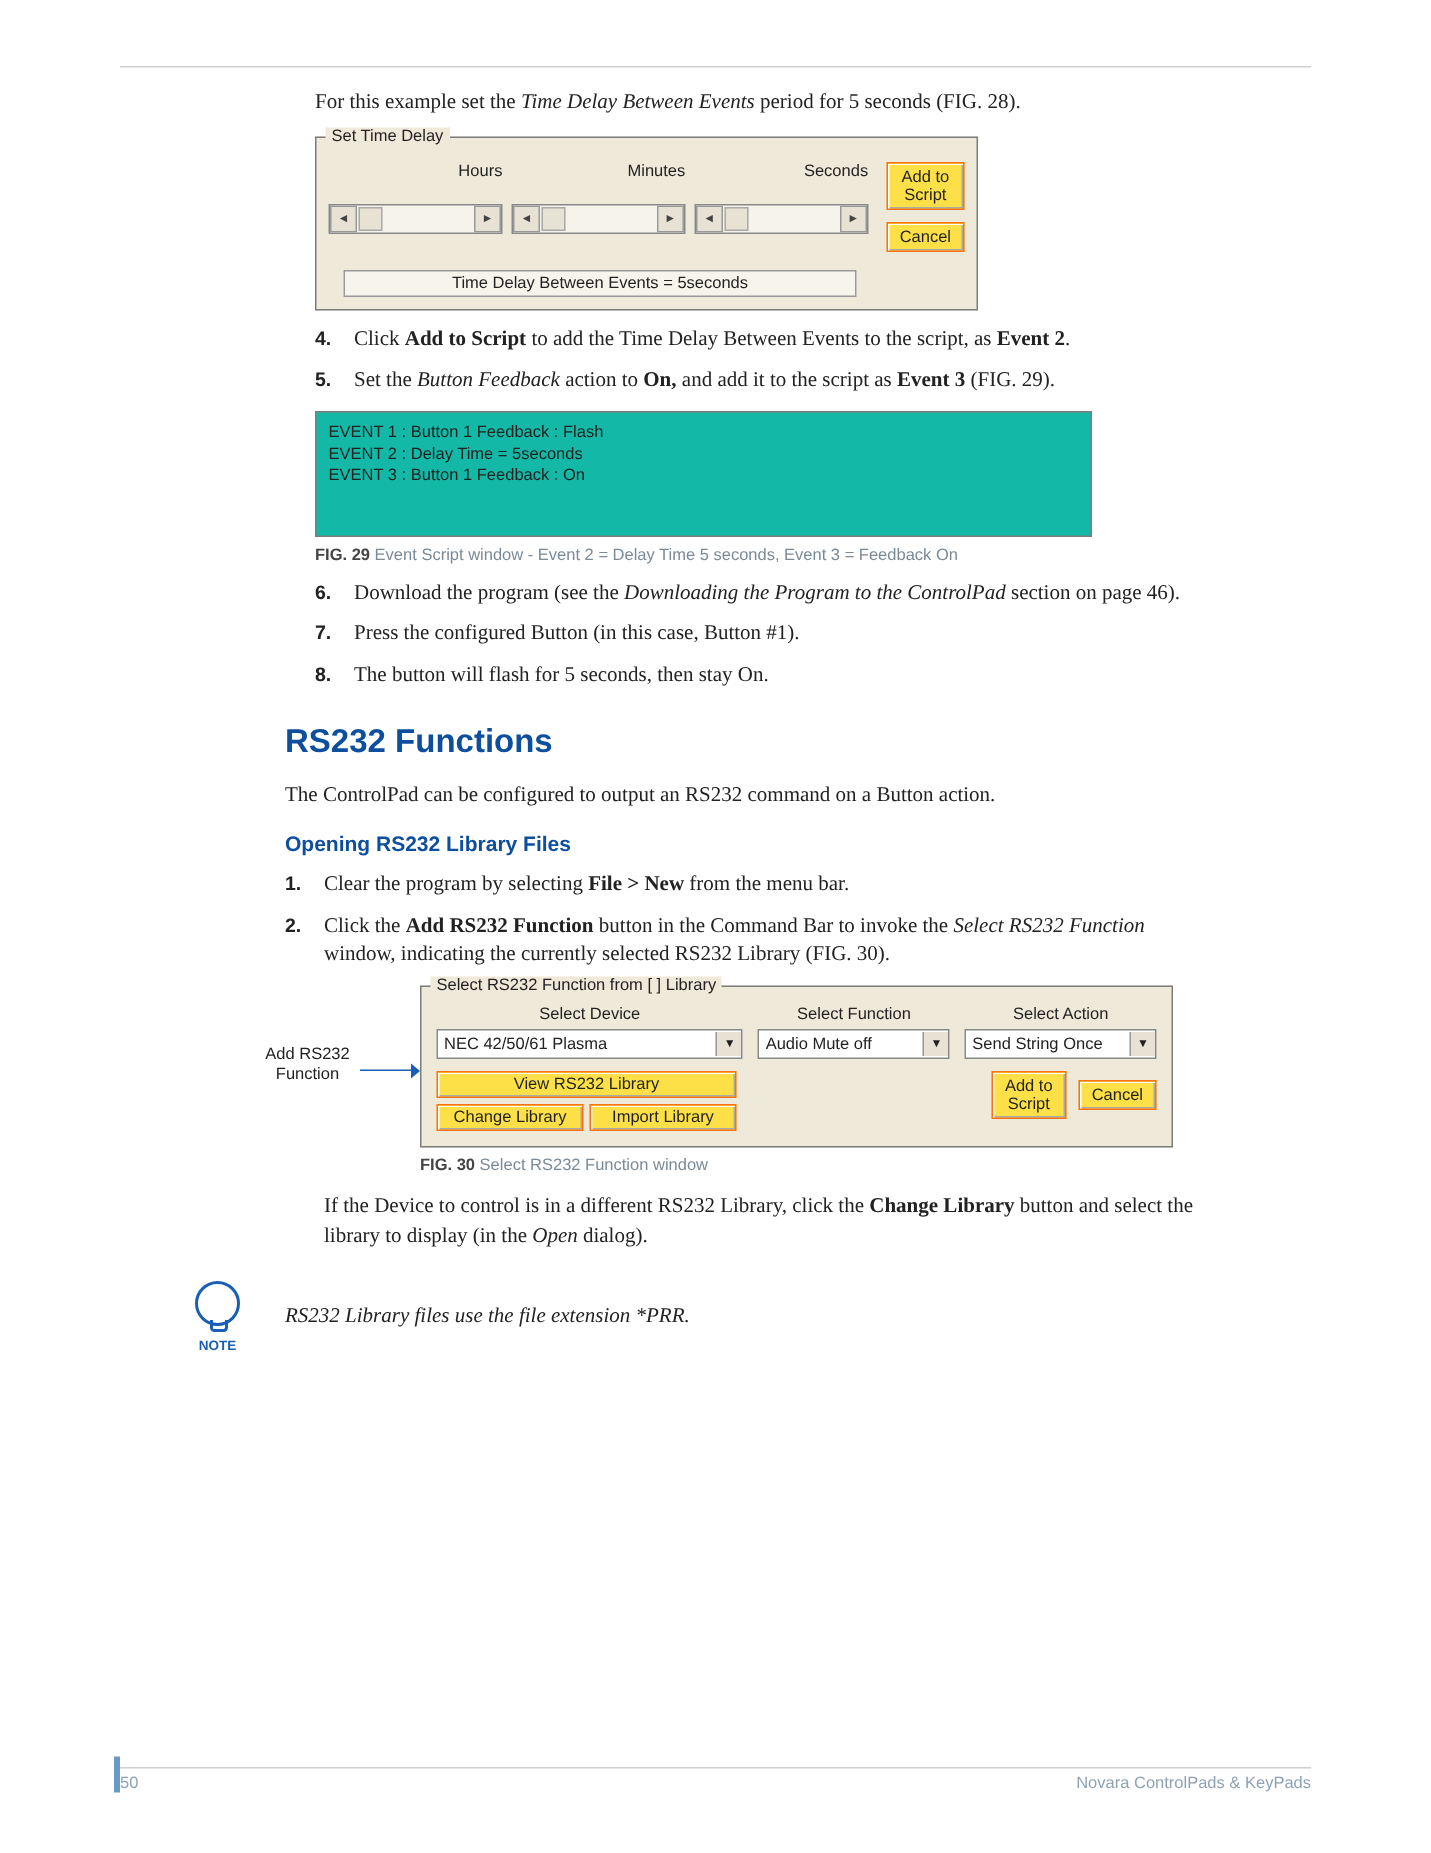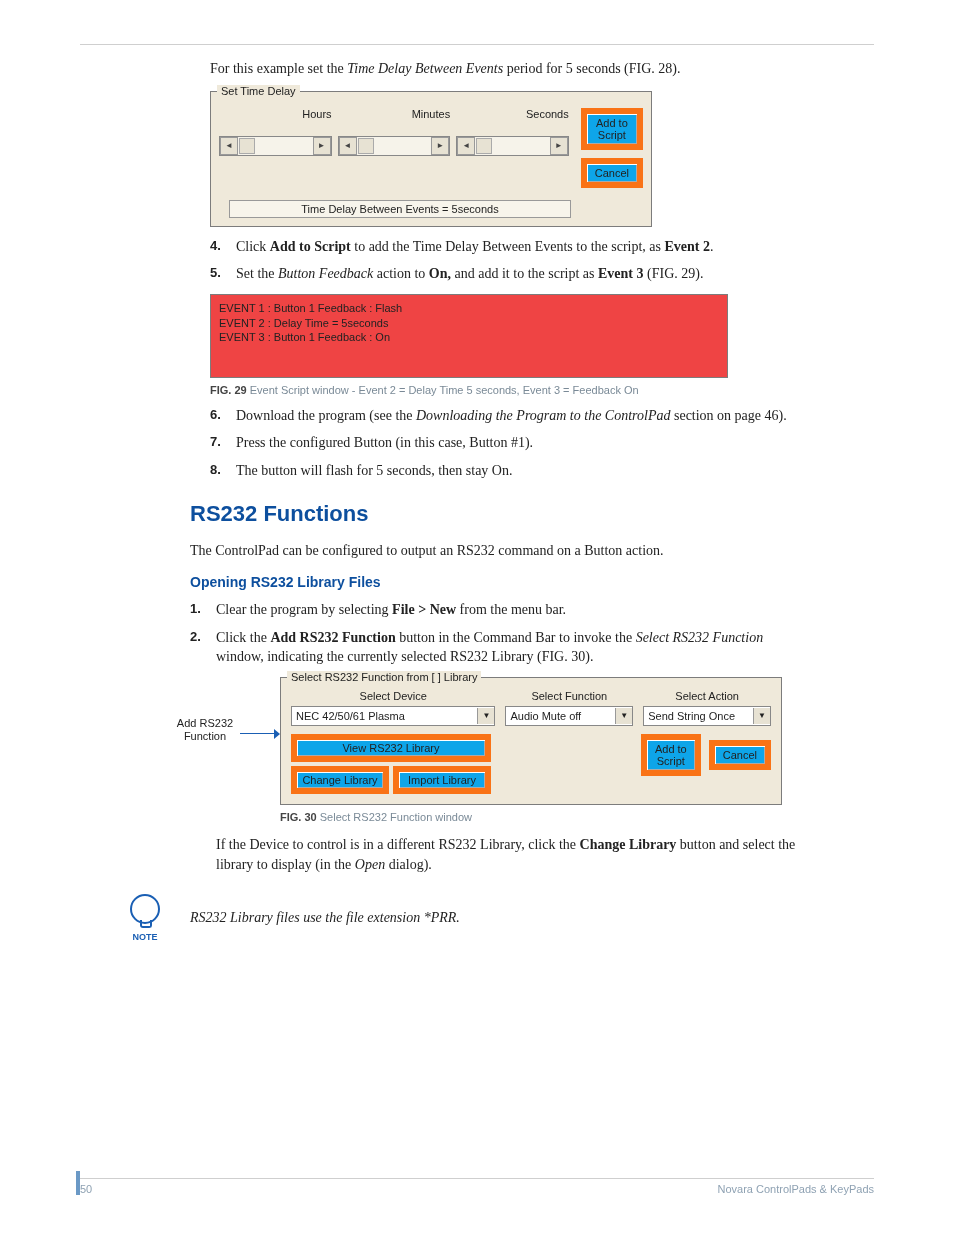--- a/index.html
+++ b/index.html
@@ -96,22 +96,22 @@
     border: 1px solid #aaa;
     margin-left: 1px;
   }
   .side-btns {
     display: flex;
     flex-direction: column;
     gap: 8px;
     padding-left: 6px;
   }
   .win-btn {
-    background: #0ea5e9;
-    border: 6px solid #f97316;
+    background: #fde047;
+    border: 1px solid #f97316;
     box-shadow: 1px 1px 0 #fff inset, -1px -1px 0 #aaa inset;
     padding: 3px 8px;
     font-family: Tahoma, Arial, sans-serif;
     font-size: 11px;
     text-align: center;
     cursor: default;
   }
   .td-summary {
     border: 1px solid #999;
     background: #f7f4eb;
@@ -140,21 +140,21 @@
   ol.num-list .num {
     font-family: "Trebuchet MS", Arial, sans-serif;
     font-weight: bold;
     font-size: 13px;
     width: 26px;
     flex-shrink: 0;
   }
   ol.num-list .txt { flex: 1; }
   .fig29 {
     width: 500px;
-    background: #ef4444;
+    background: #14b8a6;
     height: 70px;
     padding: 6px 8px;
     font-family: Tahoma, Arial, sans-serif;
     font-size: 11px;
     line-height: 1.35;
     margin-top: 8px;
   }
   h2.sec-title {
     font-family: "Trebuchet MS", Arial, sans-serif;
     color: #0d4f9e;

